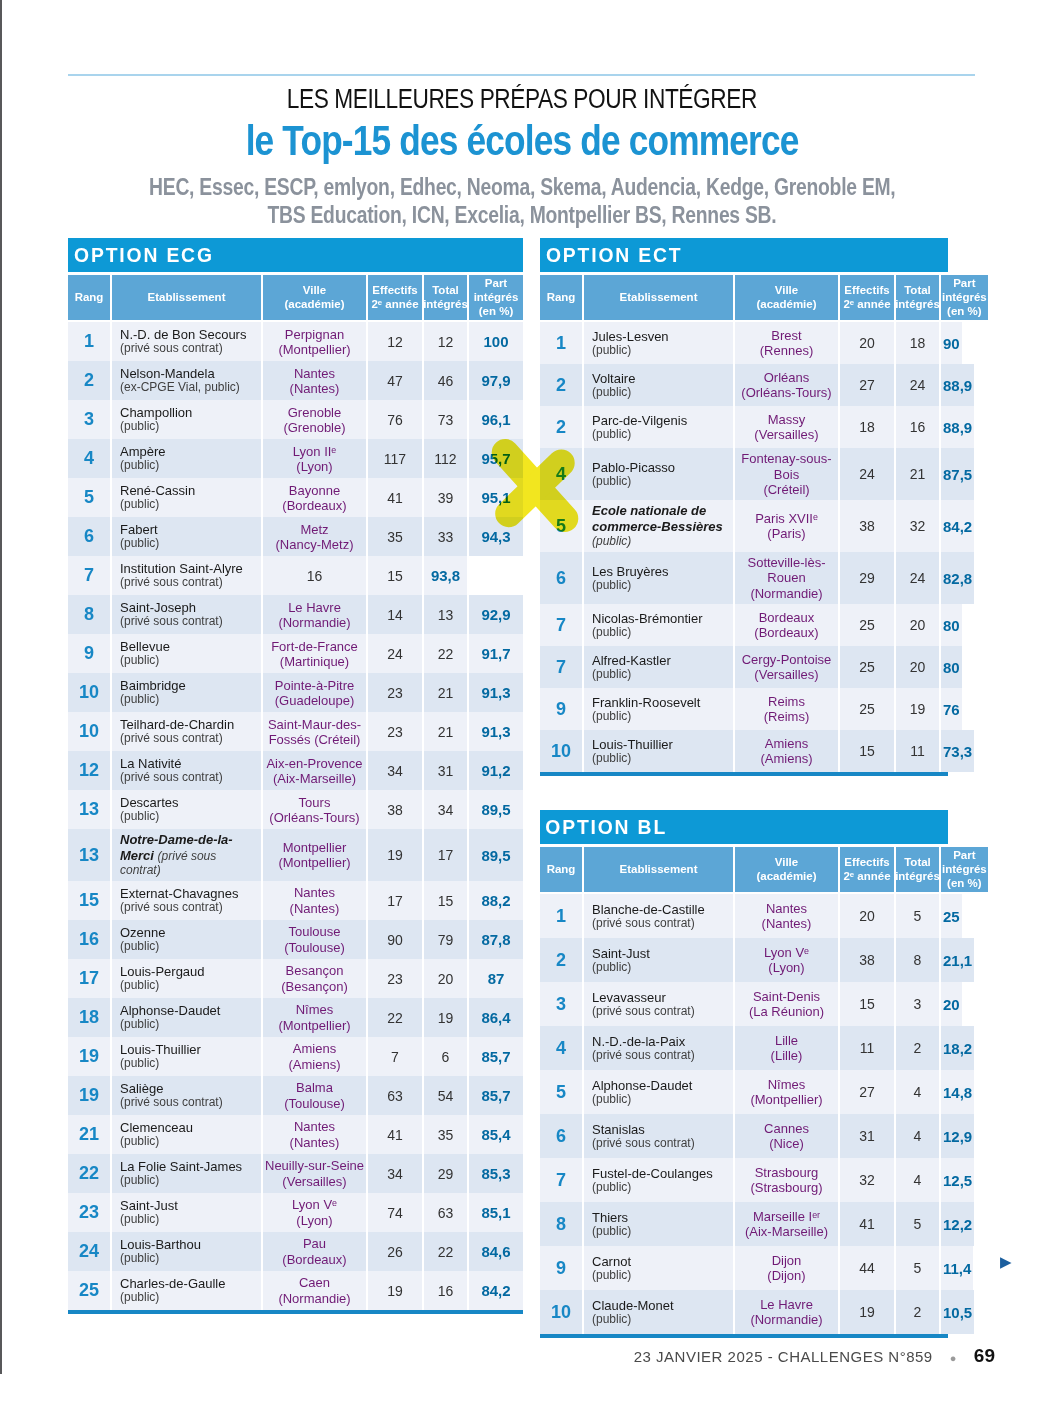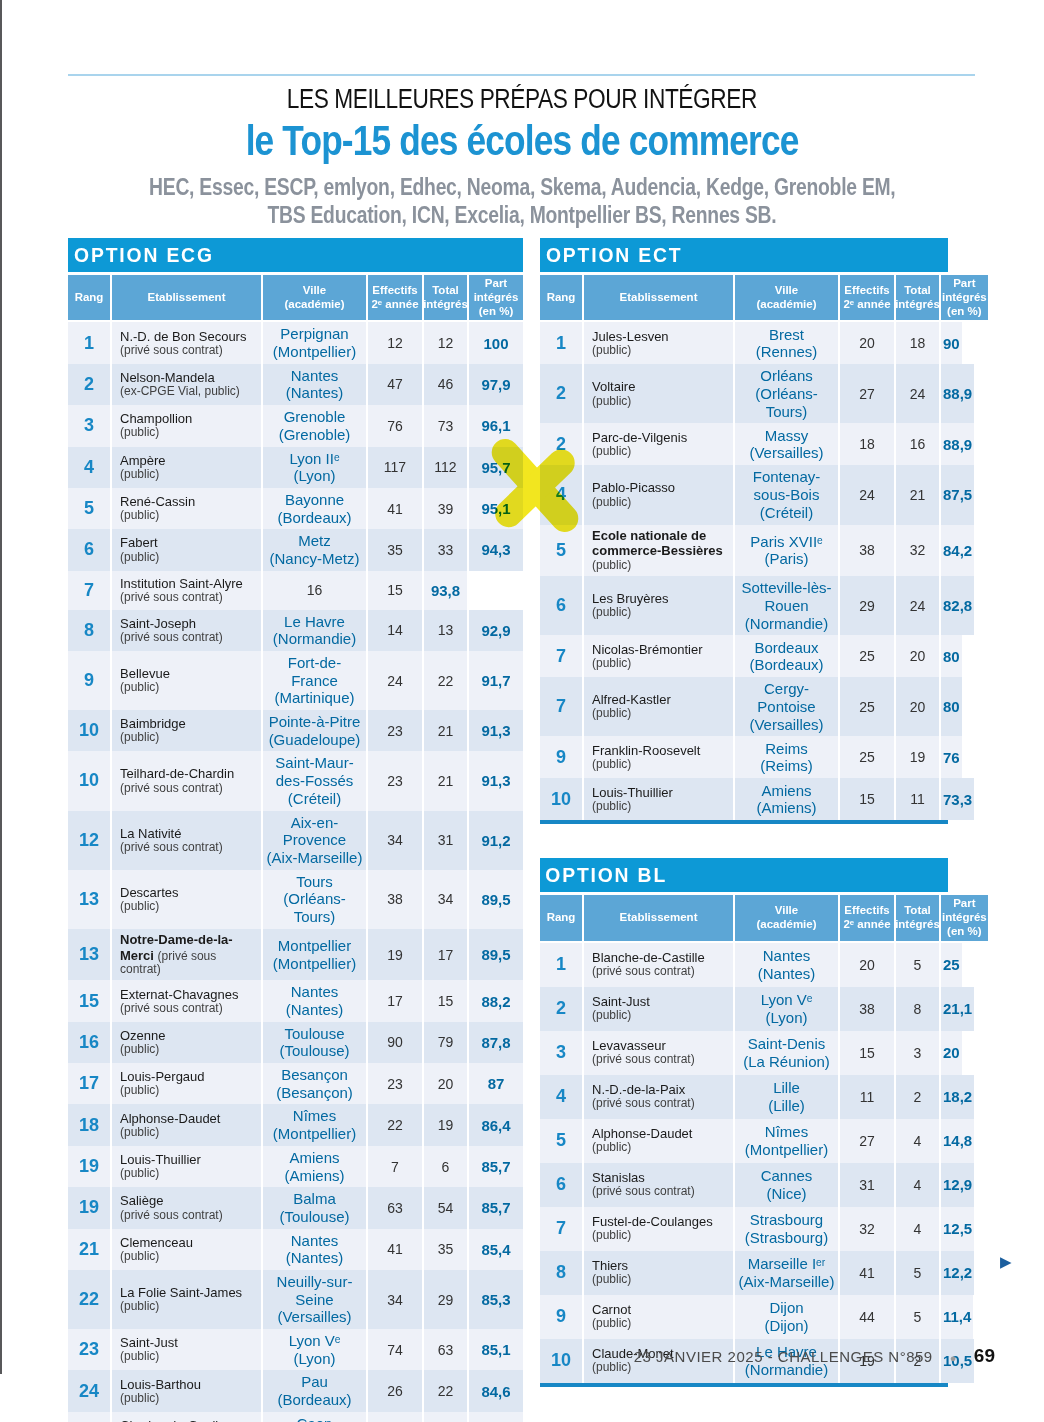--- a/index.html
+++ b/index.html
@@ -33,23 +33,23 @@
                   padding:3px 2px;text-align:center;}
   .data-row.even .cell{background:#eef1f8;}
   .data-row.odd  .cell{background:#dde6f2;}
   .tbl.ecg .data-row .cell{min-height:39px;}
   .tbl.ect .data-row .cell{min-height:42px;}
   .tbl.bl  .data-row .cell{min-height:44px;}
   .cell.rank{font-weight:bold;font-size:18px;color:#1787c5;}
   .cell.estab{align-items:flex-start;text-align:left;padding-left:8px;padding-right:4px;}
   .estab .nm{font-weight:normal;font-size:13px;color:#1a1a1a;line-height:1.16;}
   .estab .st{font-size:12px;color:#3f3f3f;line-height:1.16;}
-  .estab.inline .flow{font-size:12px;color:#3f3f3f;line-height:1.16;}
+  .estab.inline .flow{font-size:12px;color:#3f3f3f;line-height:1.16;font-style:italic;}
   .estab.inline .flow b{font-size:13px;color:#1a1a1a;}
-  .cell.ville{font-size:15px;color:#0369a1;line-height:1.18;}
+  .cell.ville{font-size:13px;color:#701a75;line-height:1.18;}
   .cell.num{font-size:14px;color:#333;}
   .cell.part{font-weight:bold;font-size:15px;color:#0369a1;}
   .bottom-bar{height:4px;background:#1787c5;}
 
   
   .hl-x{position:absolute;left:479px;top:426px;width:112px;height:120px;pointer-events:none;
         mix-blend-mode:multiply;opacity:0.95;}
   .hl-x .bar{position:absolute;left:50%;top:50%;width:116px;height:27px;margin:-14px 0 0 -58px;
              background:#f2e512;border-radius:14px;}
   .hl-x .b1{transform:rotate(48deg);}

